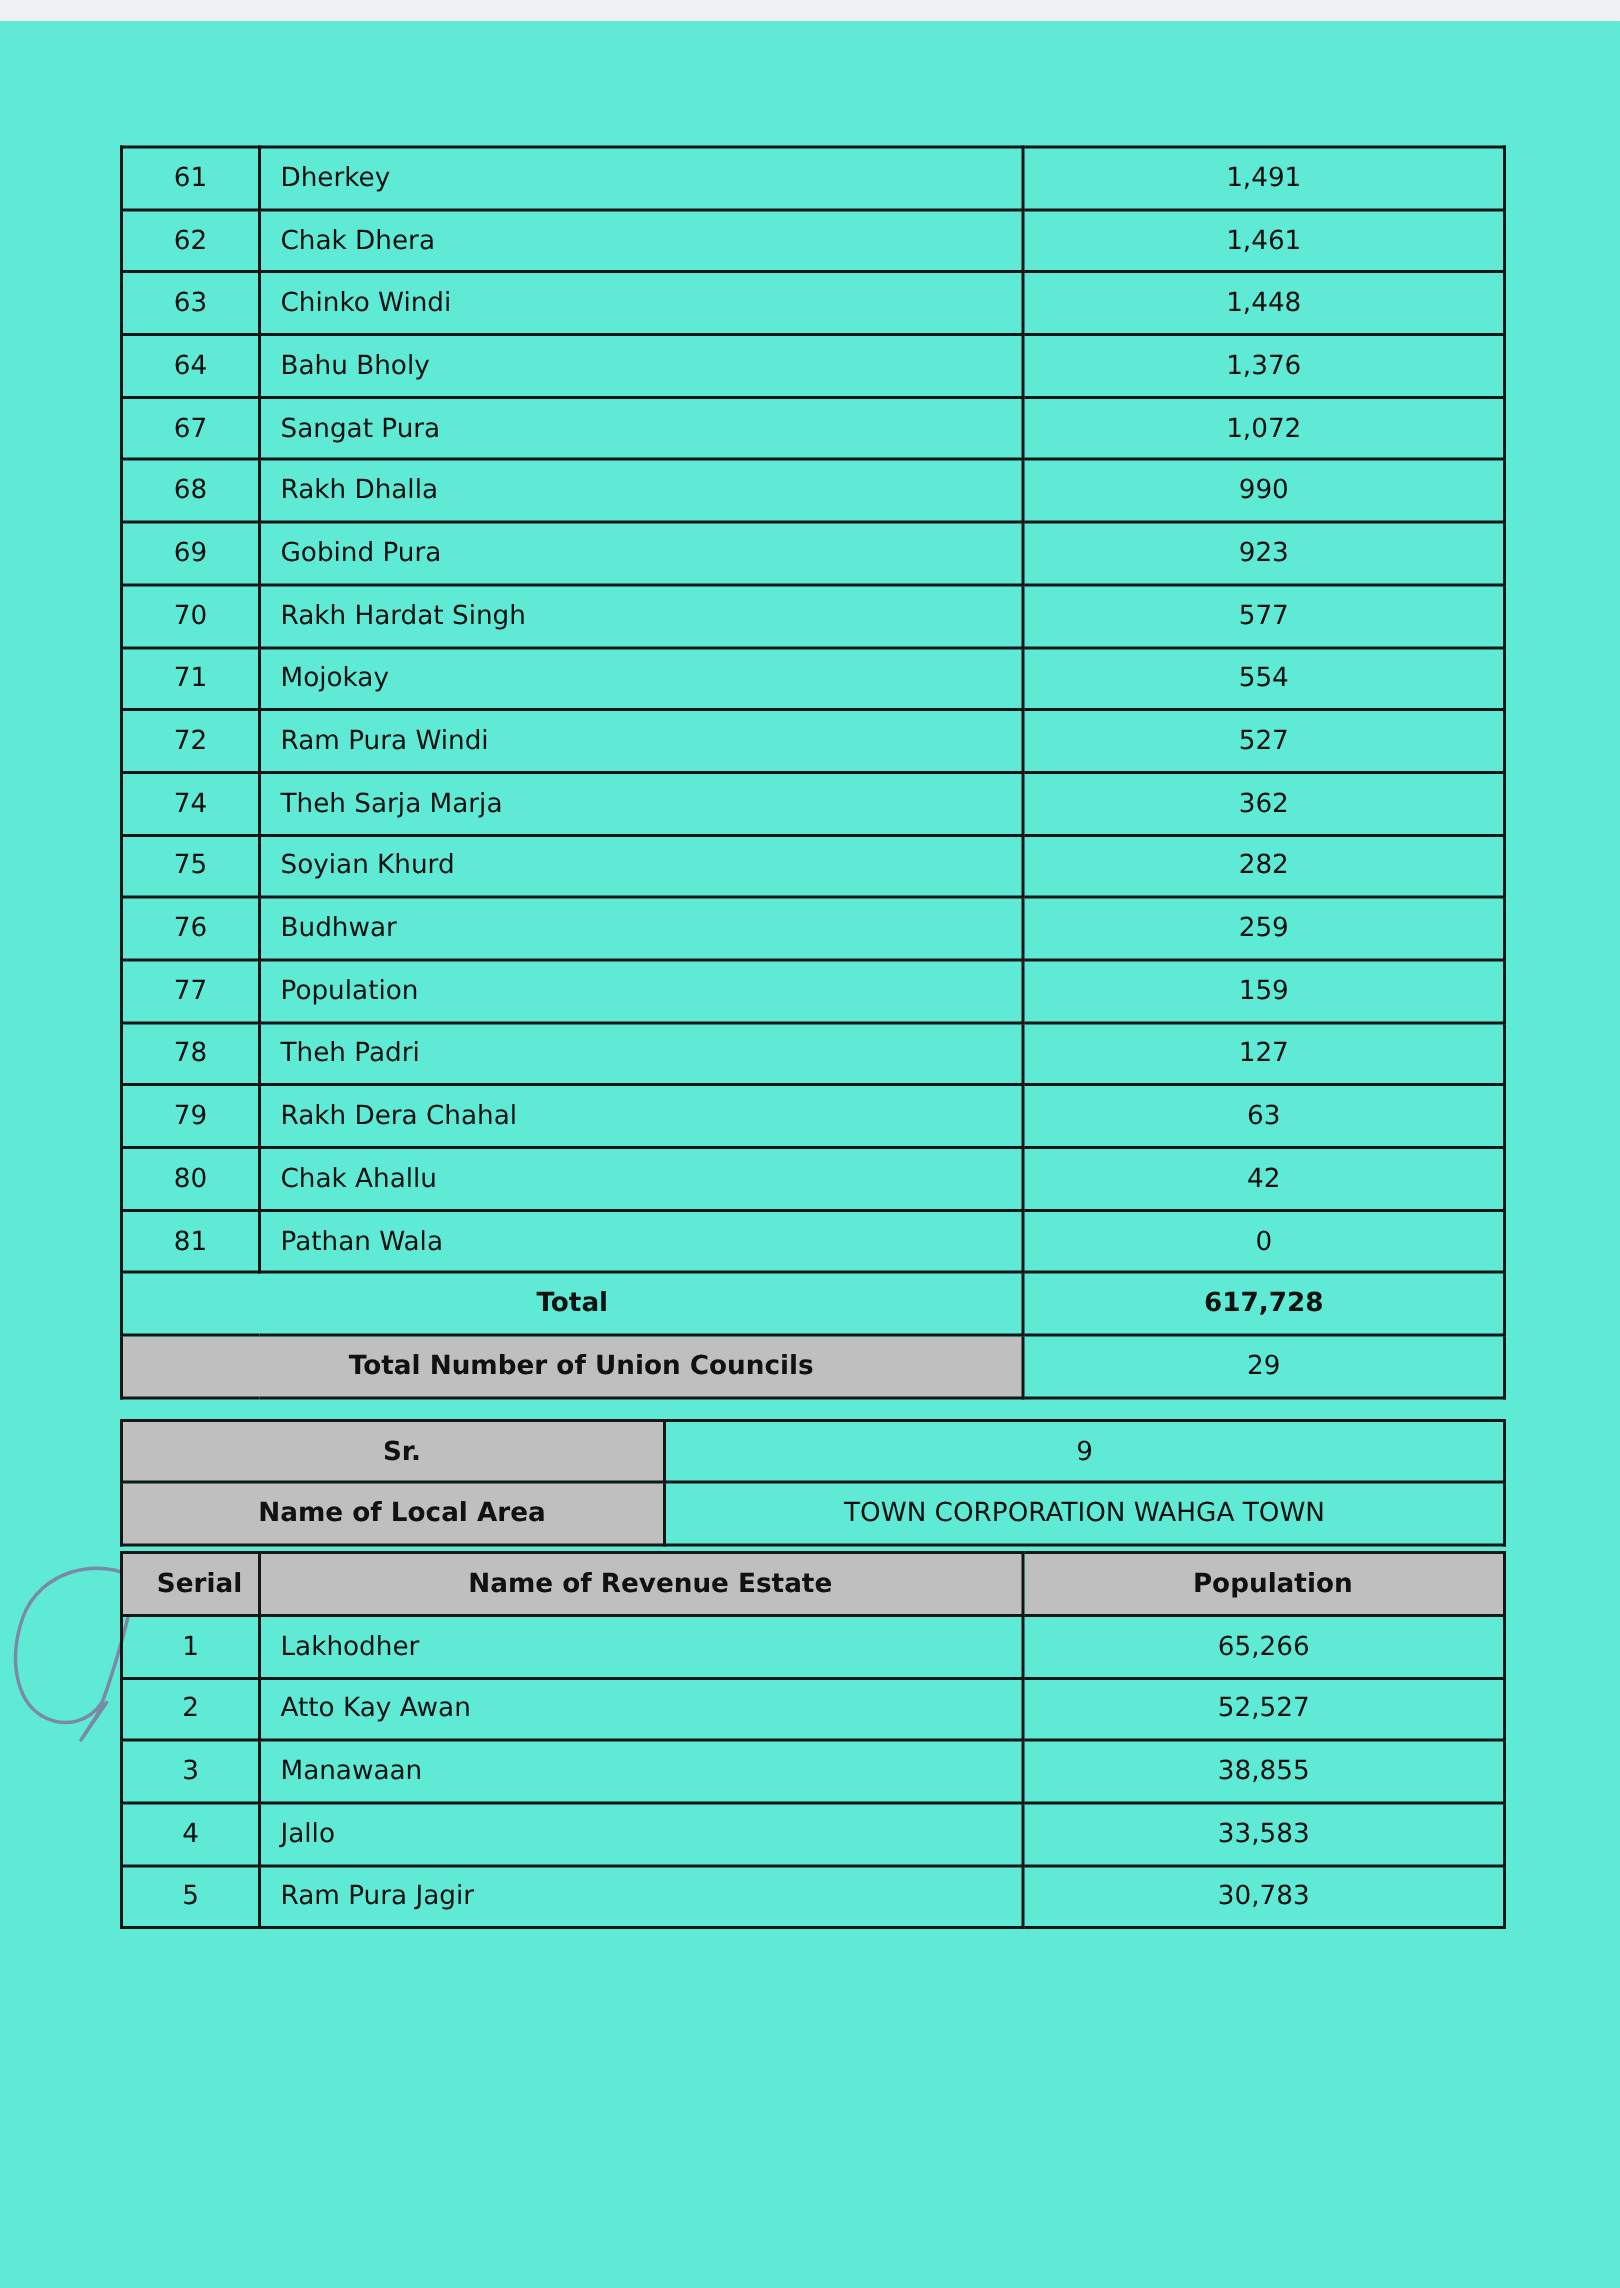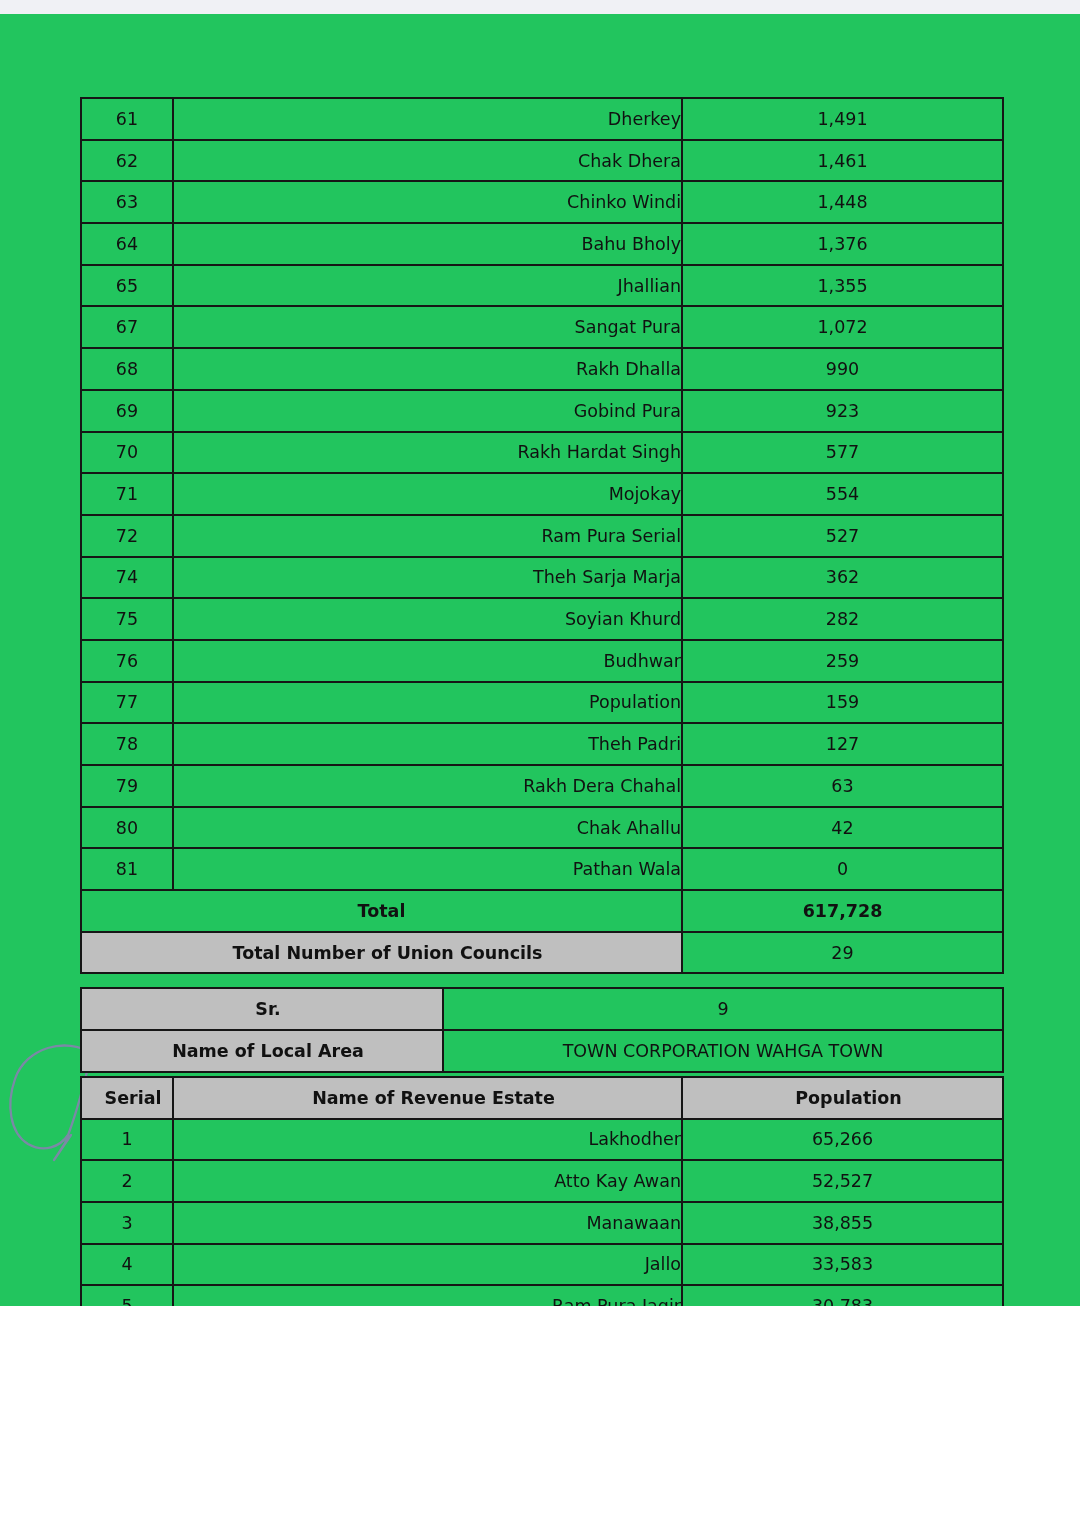--- a/index.html
+++ b/index.html
@@ -1,21 +1,21 @@
 <!DOCTYPE html>
 <html><head>
 <meta charset="utf-8">
 <style>
   * { margin: 0; padding: 0; box-sizing: border-box; }
   html, body { background: #ffffff; }
   .page {
     position: relative;
     width: 1080px;
-    height: 1306px;
-    background: #22c55e;
+    height: 1525px;
+    background: #5eead4;
     overflow: hidden;
     font-family: "DejaVu Sans", "Liberation Sans", sans-serif;
     color: #111111;
   }
   .top-strip {
     position: absolute;
     top: 0; left: 0;
     width: 100%;
     height: 14px;
     background: #f0f1f5;
@@ -33,21 +33,21 @@
   }
   table.sheet td, table.sheet th {
     border: 2px solid #161616;
     height: 41.7px;
     font-size: 17.5px;
     vertical-align: middle;
     overflow: hidden;
     white-space: nowrap;
   }
   .c  { text-align: center; }
-  .name { text-align: right; padding-left: 13px; }
+  .name { text-align: left; padding-left: 13px; }
   .gray { background: #bfbfbf; font-weight: bold; font-size: 18px; padding-left: 12px; }
   .bold { font-weight: bold; font-size: 18px; }
   .gap13 { margin-top: 13px; }
   .gap3  { margin-top: 3px; }
   .pen-mark {
     position: absolute;
     left: 4px;
     top: 1043px;
     width: 100px;
     height: 125px;
@@ -92,25 +92,20 @@
     <td class="name">Chinko Windi</td>
     <td class="c">1,448</td>
   </tr>
 
   <tr>
     <td class="c">64</td>
     <td class="name">Bahu Bholy</td>
     <td class="c">1,376</td>
   </tr>
 
-  <tr>
-    <td class="c">65</td>
-    <td class="name">Jhallian</td>
-    <td class="c">1,355</td>
-  </tr>
 
 
   <tr>
     <td class="c">67</td>
     <td class="name">Sangat Pura</td>
     <td class="c">1,072</td>
   </tr>
 
   <tr>
     <td class="c">68</td>
@@ -131,21 +126,21 @@
   </tr>
 
   <tr>
     <td class="c">71</td>
     <td class="name">Mojokay</td>
     <td class="c">554</td>
   </tr>
 
   <tr>
     <td class="c">72</td>
-    <td class="name">Ram Pura Serial</td>
+    <td class="name">Ram Pura Windi</td>
     <td class="c">527</td>
   </tr>
 
 
   <tr>
     <td class="c">74</td>
     <td class="name">Theh Sarja Marja</td>
     <td class="c">362</td>
   </tr>
 

